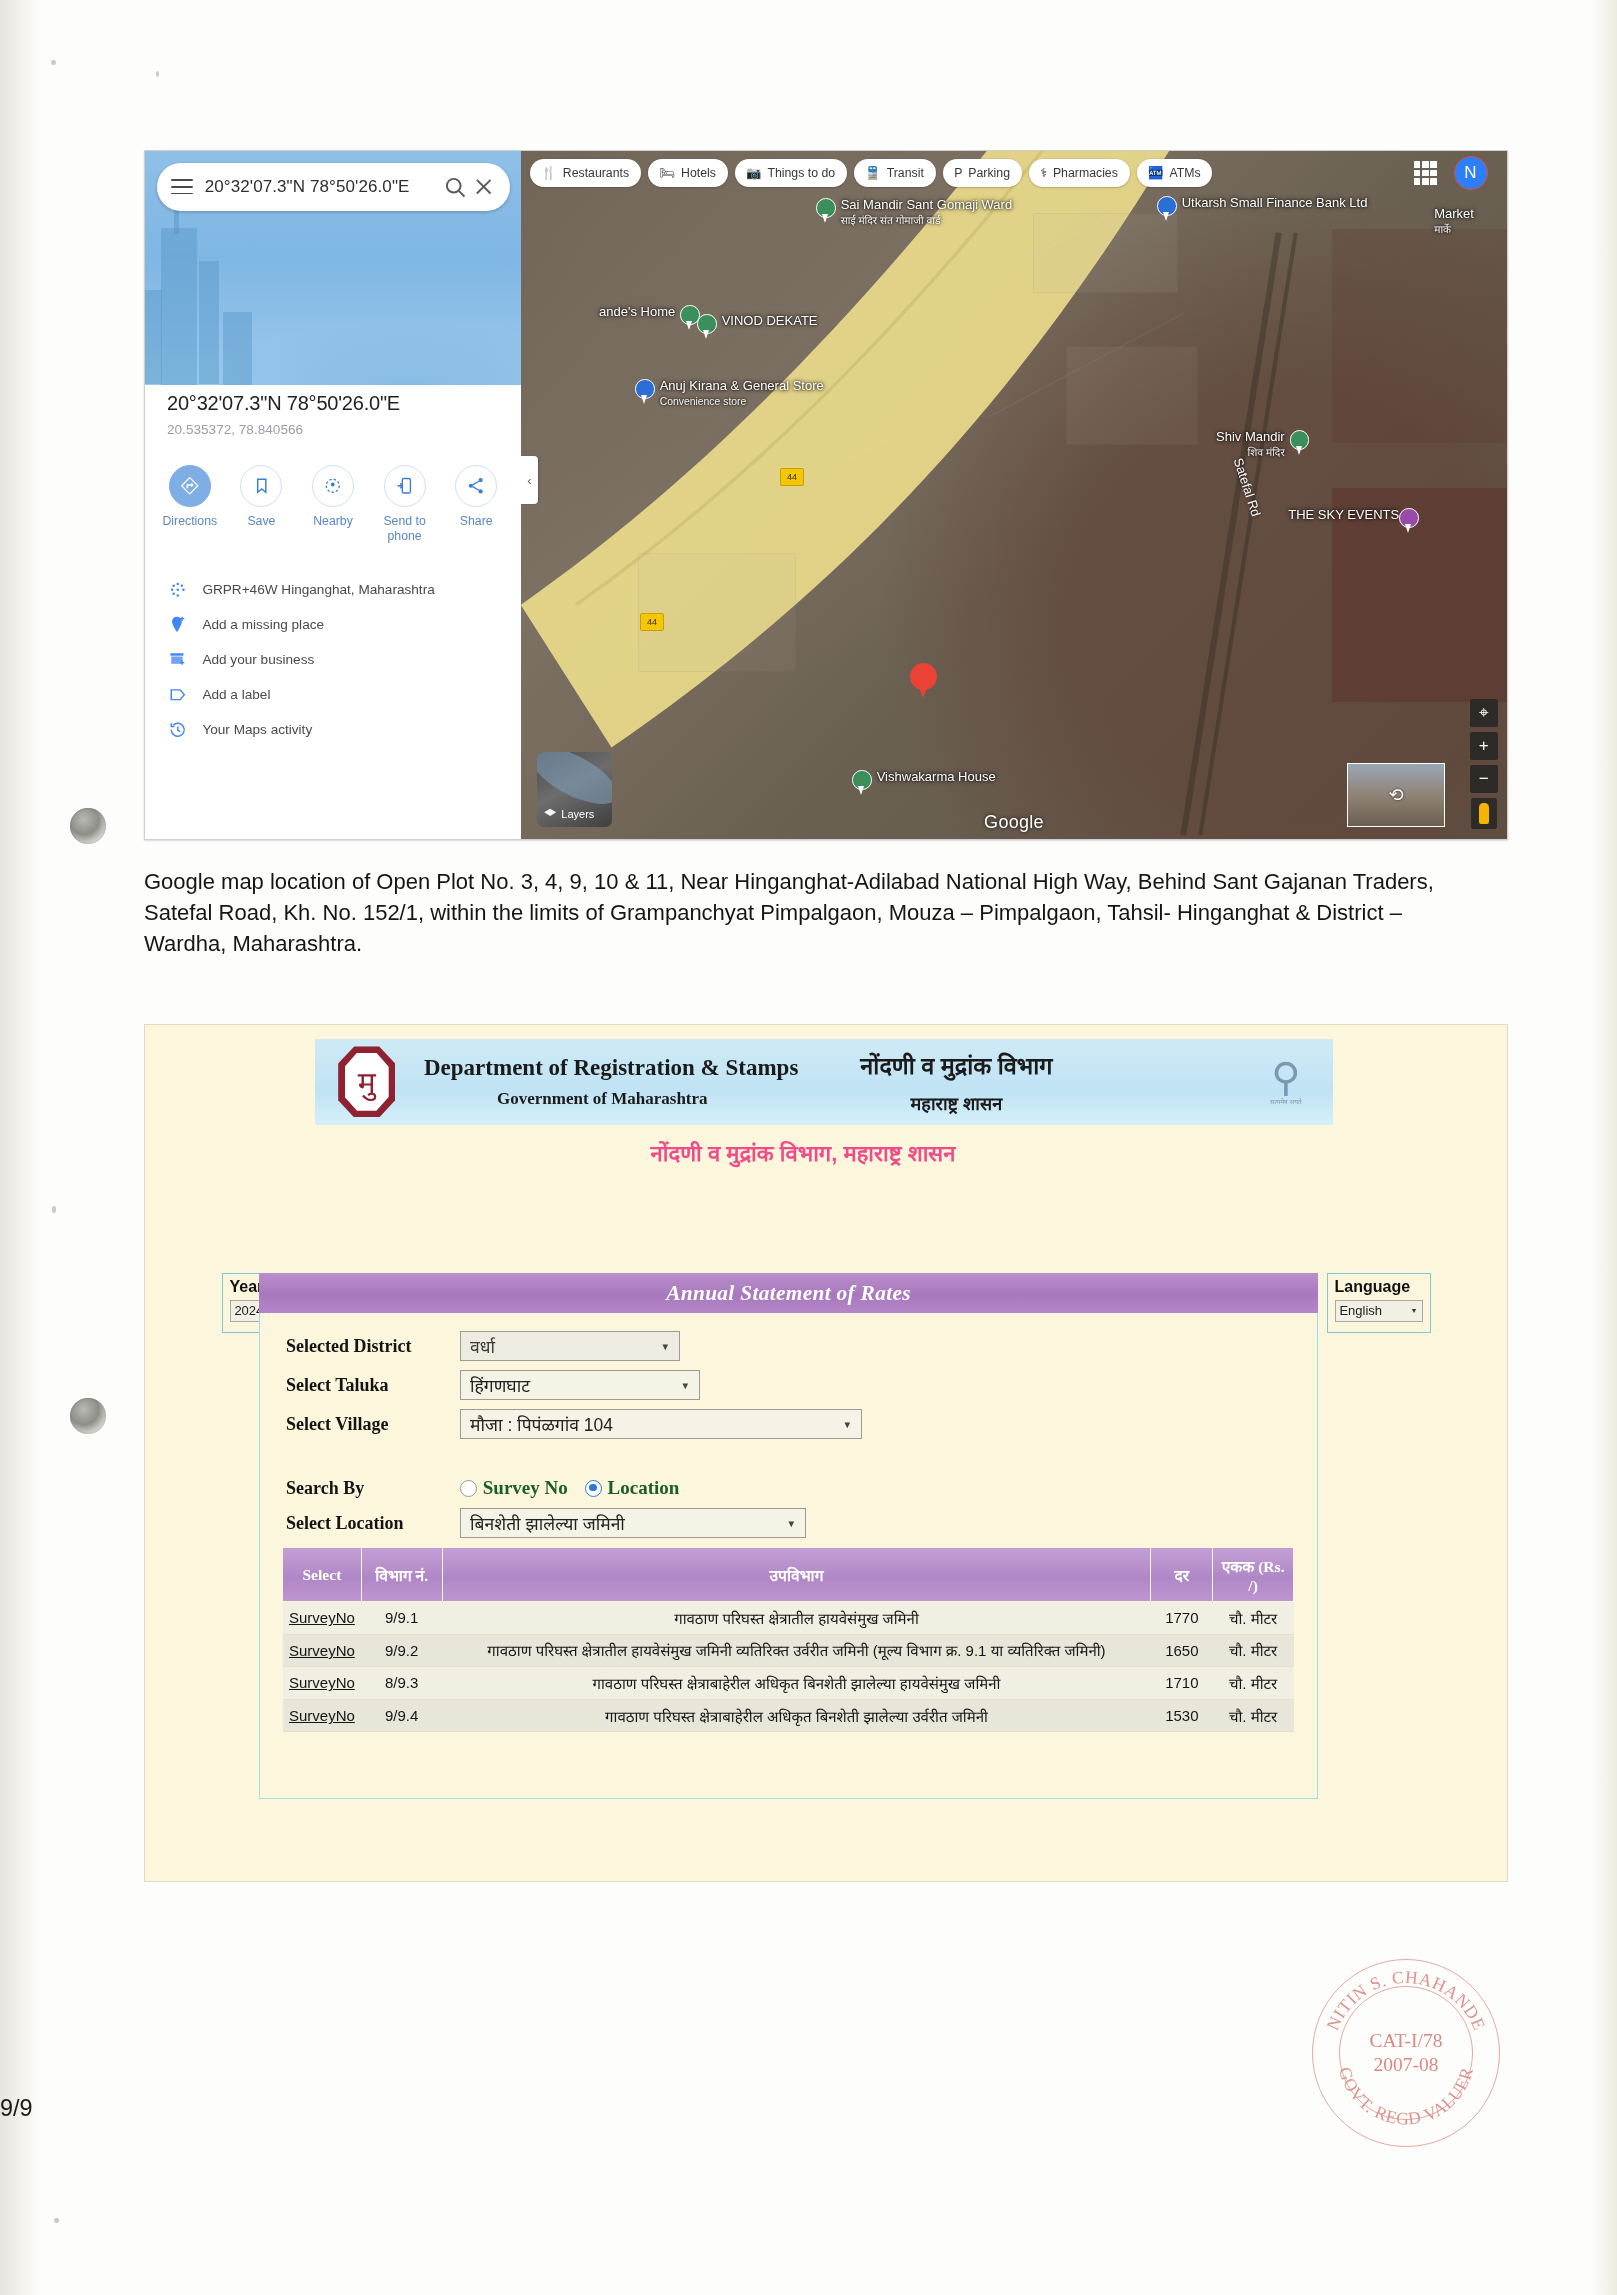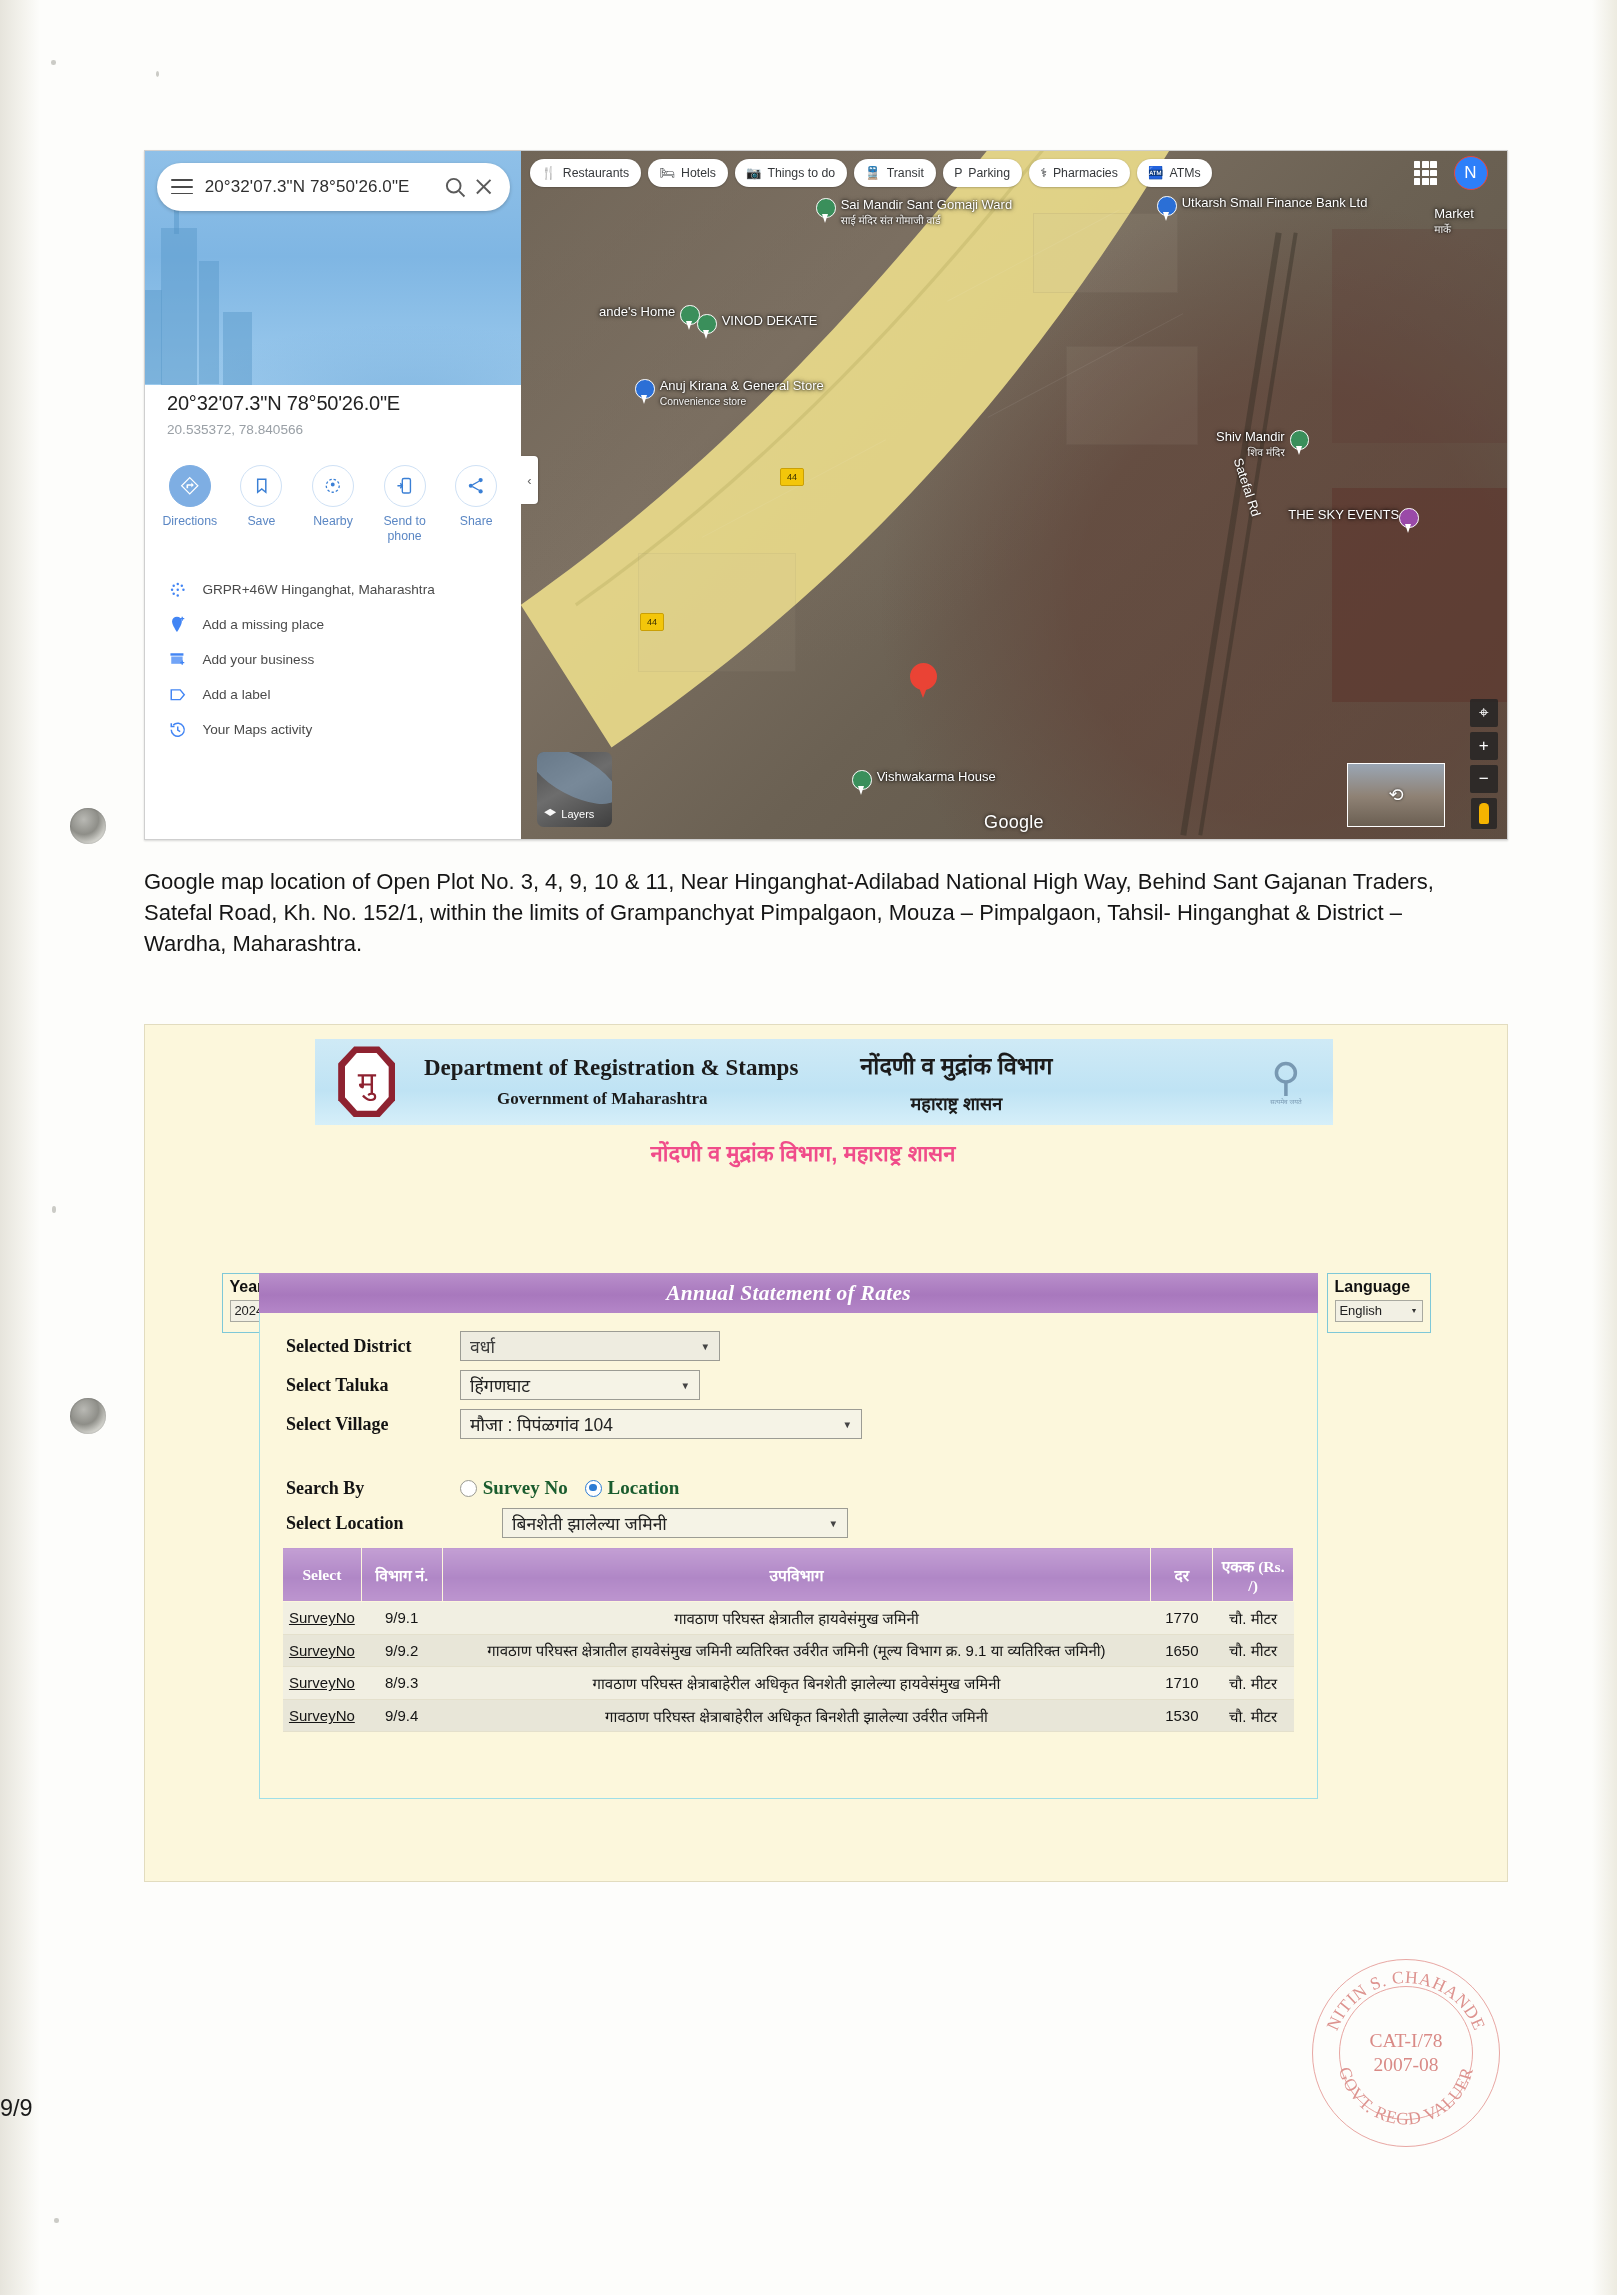--- a/index.html
+++ b/index.html
@@ -546,21 +546,21 @@
   </div>
 
   <div id="asr-purple">
     <span>Annual Statement of Rates</span>
   </div>
 
   <div id="asr-body">
 
     <div class="frow" style="left:26px;top:18px;">
       <span class="flabel">Selected District</span>
-      <span class="fsel ro" style="width:260px;font-family:Liberation Serif, serif;">
+      <span class="fsel ro" style="width:220px;font-family:Liberation Serif, serif;">
         <span>वर्धा</span>
         <span class="cv">▼</span>
       </span>
     </div>
 
     <div class="frow" style="left:26px;top:57px;">
       <span class="flabel">Select Taluka</span>
       <span class="fsel" style="width:240px;">
         <span>हिंगणघाट</span>
         <span class="cv">▼</span>
@@ -580,21 +580,21 @@
       <span class="radio">
         <span class="dot"></span>
         <span class="rl">Survey No</span>
       </span>
       <span class="radio on">
         <span class="dot"></span>
         <span class="rl">Location</span>
       </span>
     </div>
 
-    <div class="frow" style="left:26px;top:195px;gap:42px;">
+    <div class="frow" style="left:26px;top:195px;">
       <span class="flabel">Select Location</span>
       <span class="fsel" style="width:346px;">
         <span>बिनशेती झालेल्या जमिनी</span>
         <span class="cv">▼</span>
       </span>
     </div>
 
     <table id="rtable">
       <thead>
         <tr>

